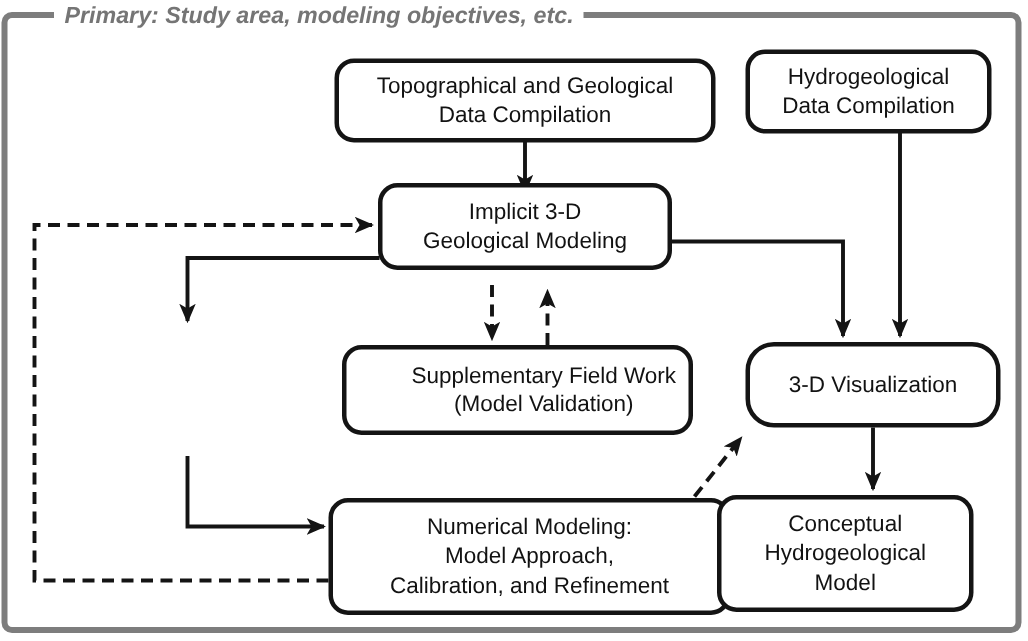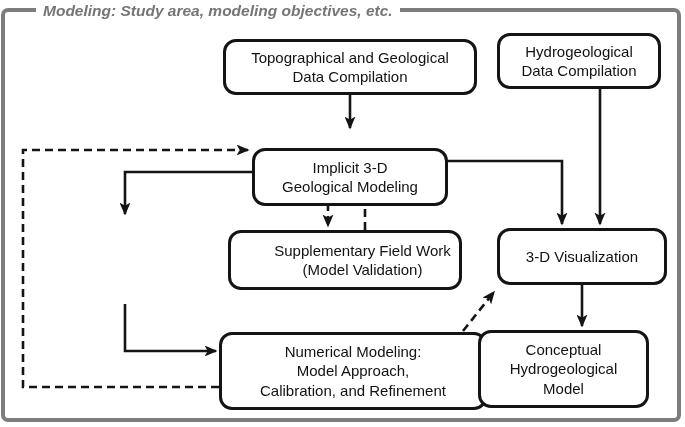--- a/index.html
+++ b/index.html
@@ -72,21 +72,21 @@
     white-space: pre-line;
     padding: 0 4px;
   }
 </style>
 </head>
 <body>
 
 <div class="stage">
 
   <div class="context-border"></div>
-  <div class="context-label">Modeling: Study area, modeling objectives, etc.</div>
+  <div class="context-label">Primary: Study area, modeling objectives, etc.</div>
 
   <svg class="arrows" viewBox="0 0 685 427" aria-hidden="true">
     <defs>
       <marker id="ah" markerWidth="13" markerHeight="11" refX="11.5" refY="5.5" orient="auto" markerUnits="userSpaceOnUse">
         <path d="M0,0 L13,5.5 L0,11 L3.2,5.5 Z" fill="#141414"></path>
       </marker>
     </defs>
 
     <path class="link" d="M350,88 V128" marker-end="url(#ah)"></path>
 
@@ -114,32 +114,32 @@
   <div class="box" style="left:223px; top:39px; width:254px; height:56px;">
     <span class="box-label">Topographical and Geological
 Data Compilation</span>
   </div>
 
   <div class="box" style="left:497px; top:33px; width:164px; height:56px;">
     <span class="box-label">Hydrogeological
 Data Compilation</span>
   </div>
 
-  <div class="box" style="left:252px; top:148px; width:196px; height:58px;">
+  <div class="box" style="left:252px; top:122px; width:196px; height:58px;">
     <span class="box-label">Implicit 3-D
 Geological Modeling</span>
   </div>
 
 
   <div class="box" style="left:228px; top:230px; width:234px; height:60px;padding-left:35px;">
     <span class="box-label">Supplementary Field Work
 (Model Validation)</span>
   </div>
 
-  <div class="box" style="left:497px; top:228px; width:170px; height:57px;">
+  <div class="box" style="left:497px; top:228px; width:170px; height:57px;border-radius:19px;">
     <span class="box-label">3-D Visualization</span>
   </div>
 
   <div class="box" style="left:219px; top:332px; width:268px; height:78px;">
     <span class="box-label">Numerical Modeling:
 Model Approach,
 Calibration, and Refinement</span>
   </div>
 
   <div class="box" style="left:478px; top:330px; width:171px; height:78px;">

